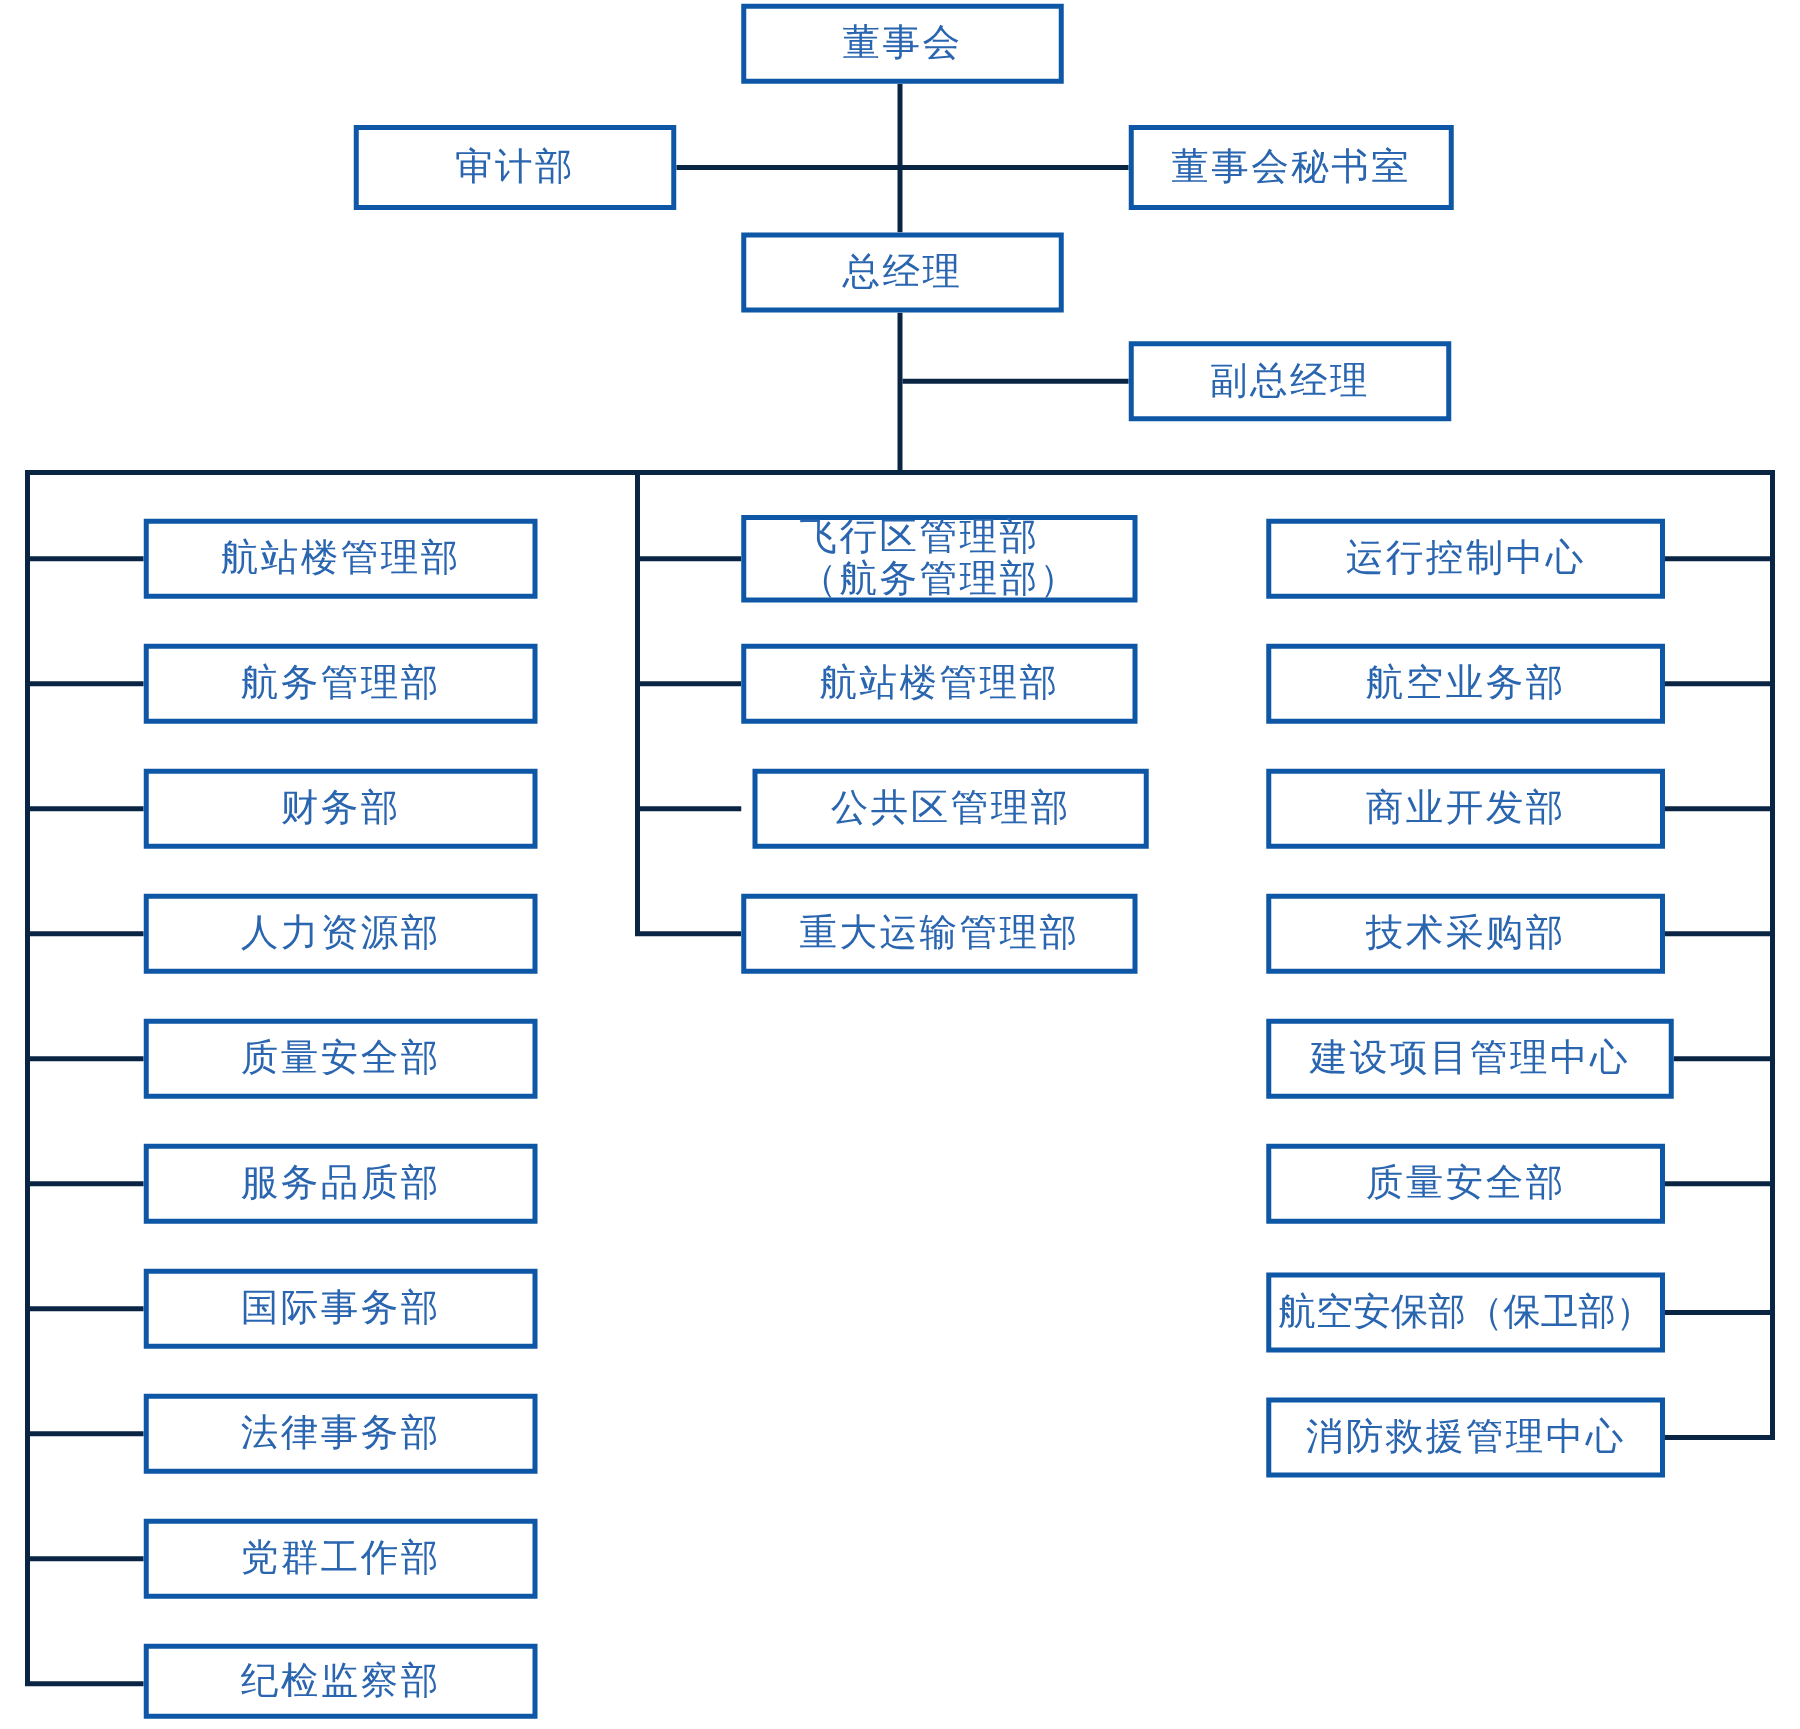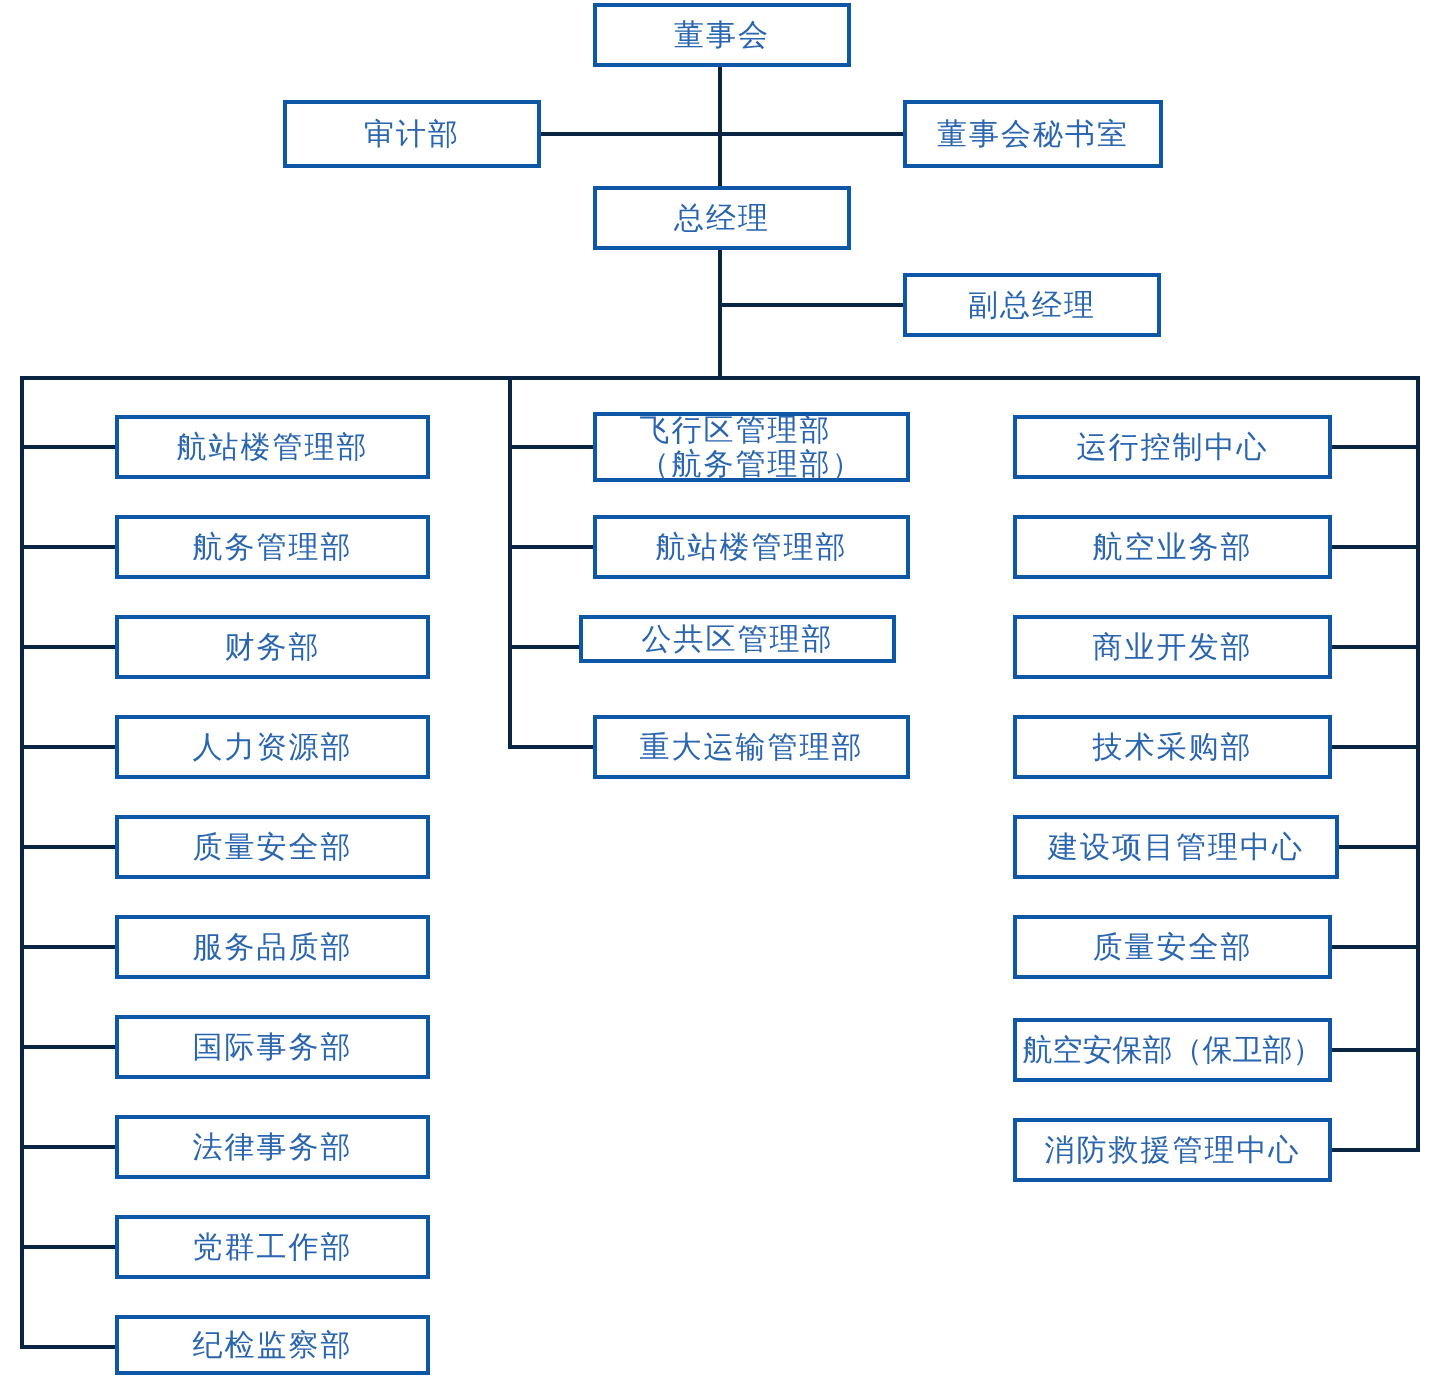--- a/index.html
+++ b/index.html
@@ -124,21 +124,21 @@
     <span>纪检监察部</span>
   </div>
 
   <div class="node" style="left:593px;top:412px;width:317px;height:70px">
     <span>飞行区管理部
 （航务管理部）</span>
   </div>
   <div class="node" style="left:593px;top:515px;width:317px;height:64px">
     <span>航站楼管理部</span>
   </div>
-  <div class="node" style="left:579px;top:615px;width:317px;height:48px">
+  <div class="node" style="left:602px;top:615px;width:317px;height:64px">
     <span>公共区管理部</span>
   </div>
   <div class="node" style="left:593px;top:715px;width:317px;height:64px">
     <span>重大运输管理部</span>
   </div>
 
   <div class="node" style="left:1013px;top:415px;width:319px;height:64px">
     <span>运行控制中心</span>
   </div>
   <div class="node" style="left:1013px;top:515px;width:319px;height:64px">

